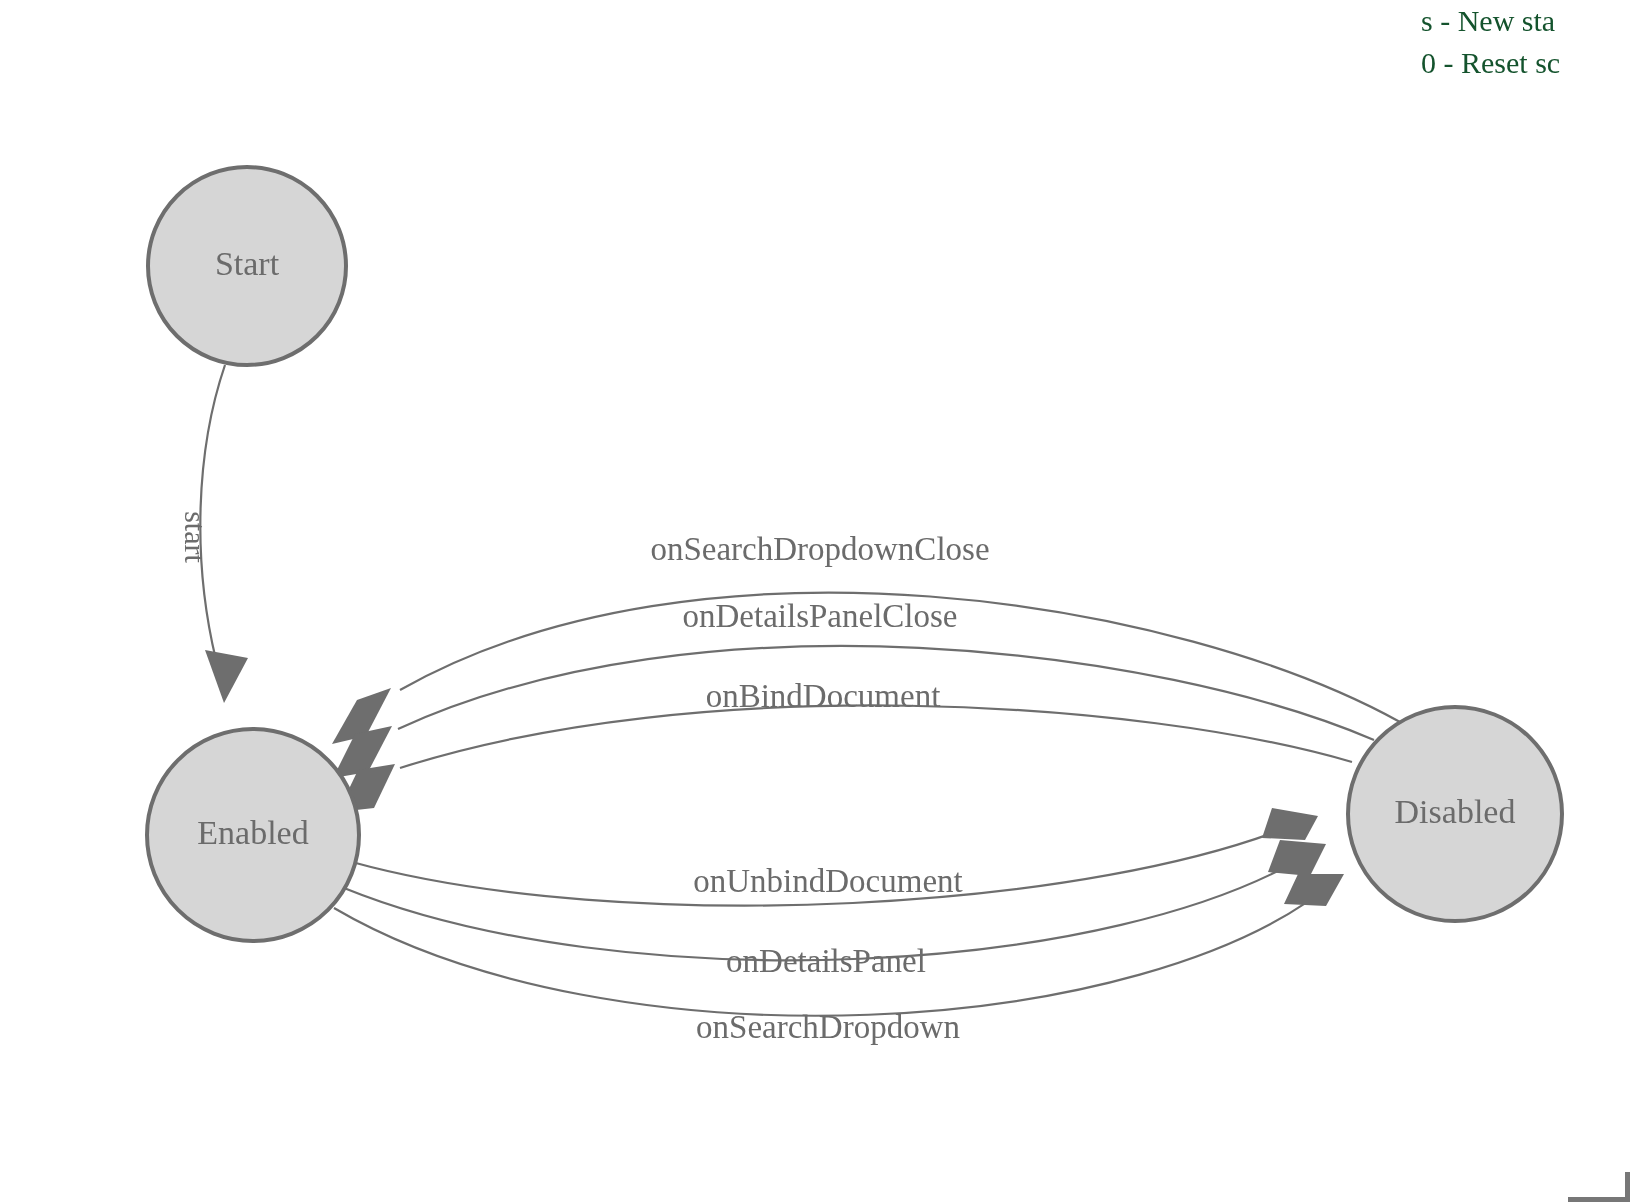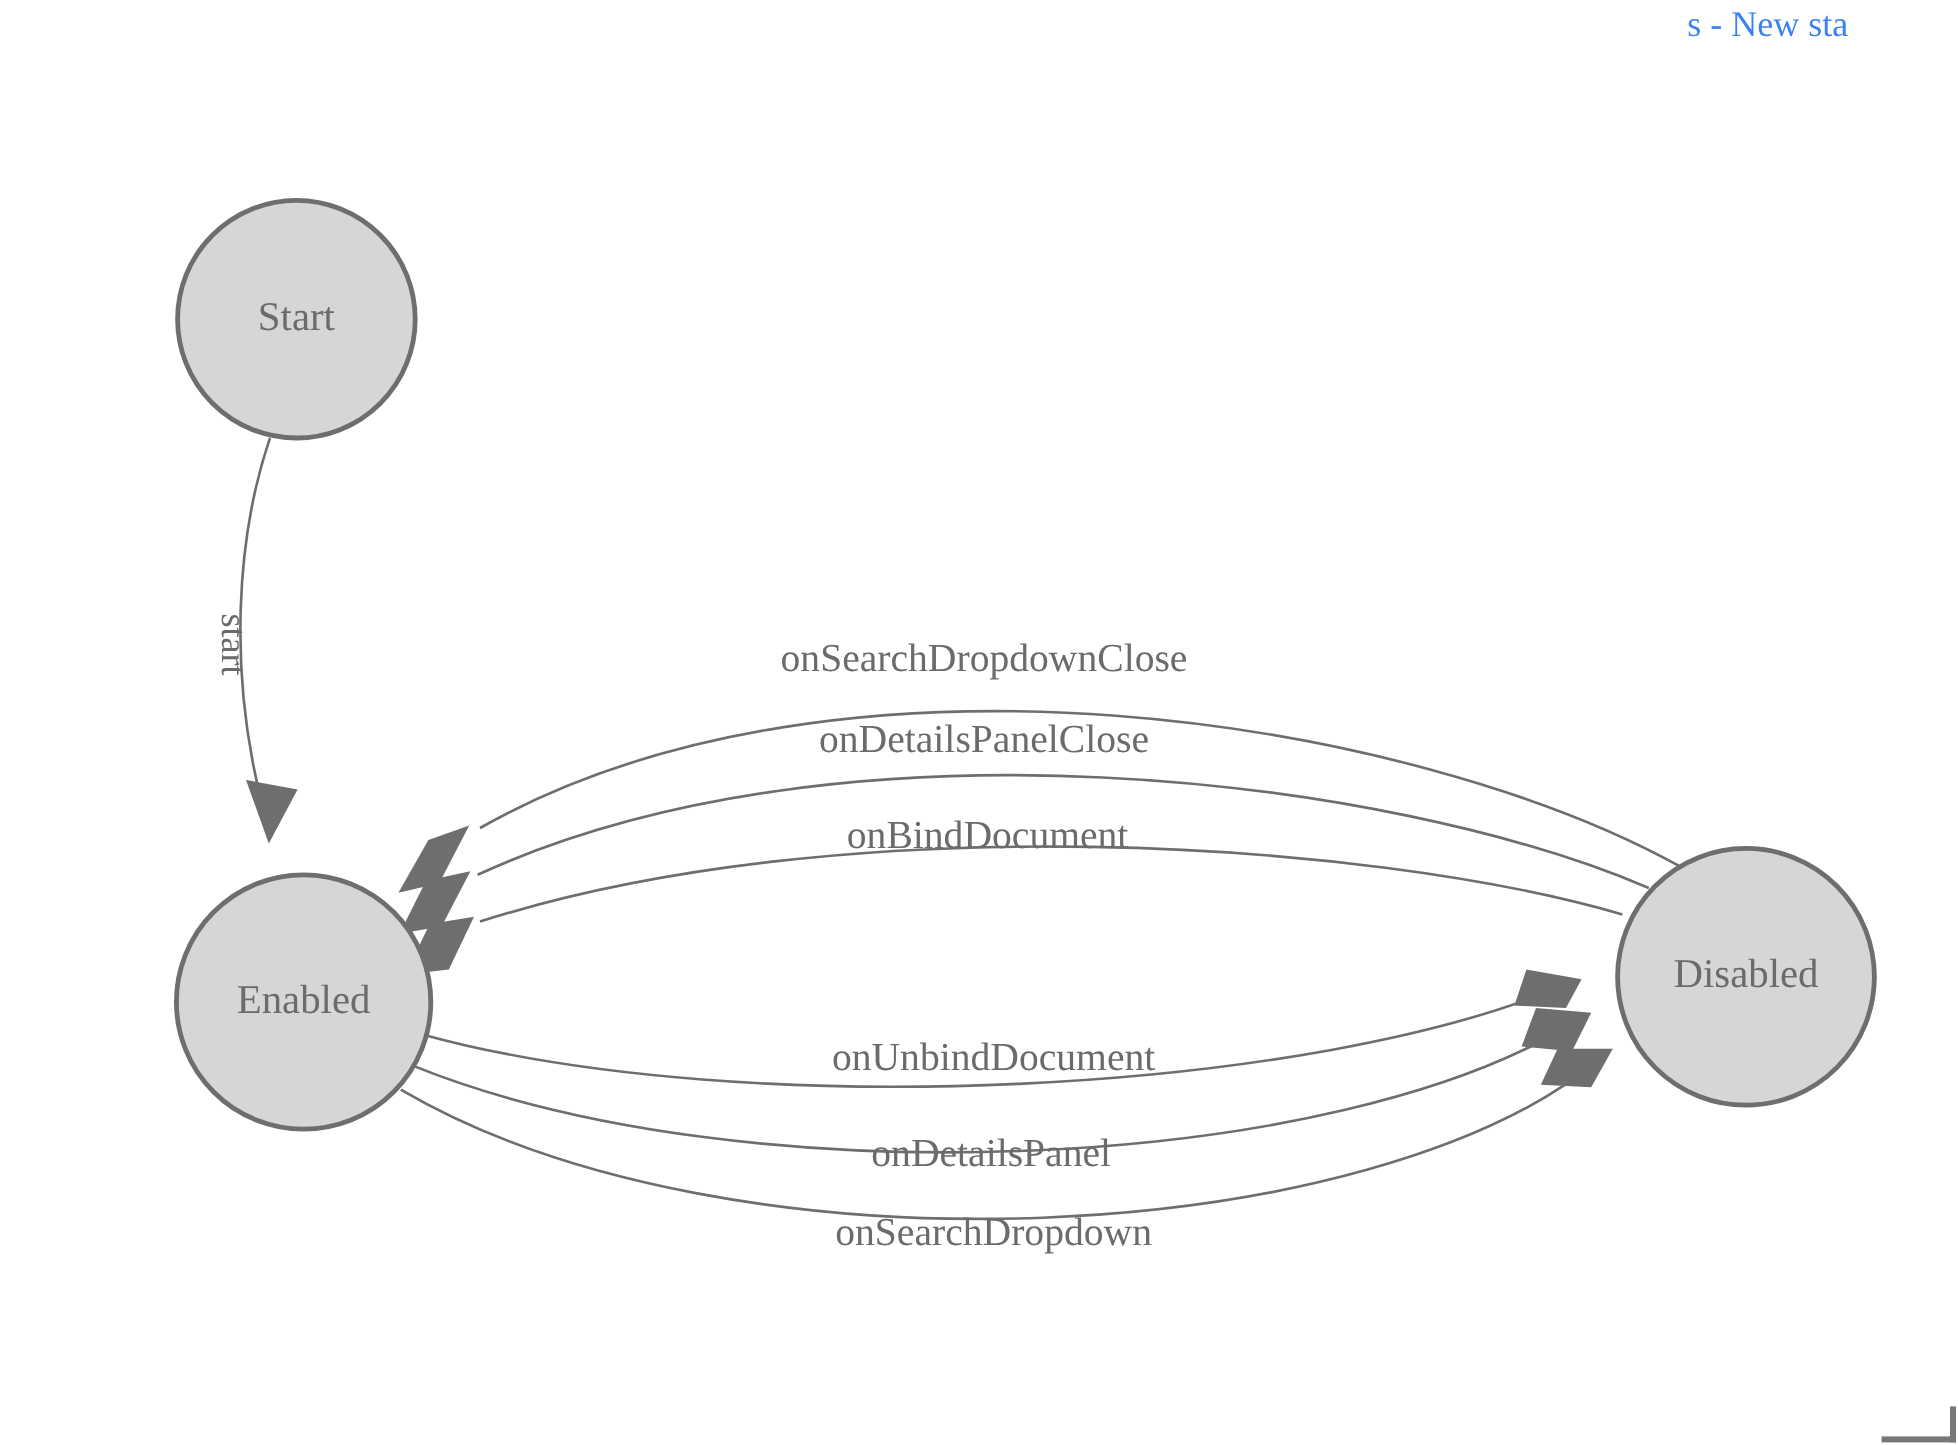--- a/index.html
+++ b/index.html
@@ -53,29 +53,29 @@
   }
   .start-edge-label {
     fill: #6b6b6b;
     font-family: "Liberation Serif", "DejaVu Serif", serif;
     font-size: 30px;
     text-anchor: middle;
     dominant-baseline: middle;
   }
   .help-text {
     position: absolute;
-    right: 16px;
+    right: 1px;
     top: 0px;
     width: 210px;
     overflow: hidden;
     white-space: nowrap;
     font-family: "Liberation Serif", "DejaVu Serif", serif;
     font-size: 30px;
     line-height: 42px;
-    color: #3b82f6;
+    color: #14532d;
   }
   .help-line {
     white-space: nowrap;
   }
   .corner-handle {
     position: absolute;
     right: 2px;
     bottom: 2px;
     width: 62px;
     height: 30px;
@@ -152,17 +152,18 @@
     <text class="edge-label" x="828" y="884">onUnbindDocument</text>
 
     <text class="edge-label" x="826" y="964">onDetailsPanel</text>
 
     <text class="edge-label" x="828" y="1030">onSearchDropdown</text>
 
   </svg>
 
   <div class="help-text">
     <div class="help-line">s - New sta</div>
+    <div class="help-line">0 - Reset sc</div>
   </div>
 
   <div class="corner-handle"></div>
 
 </div>
 
 </body></html>

